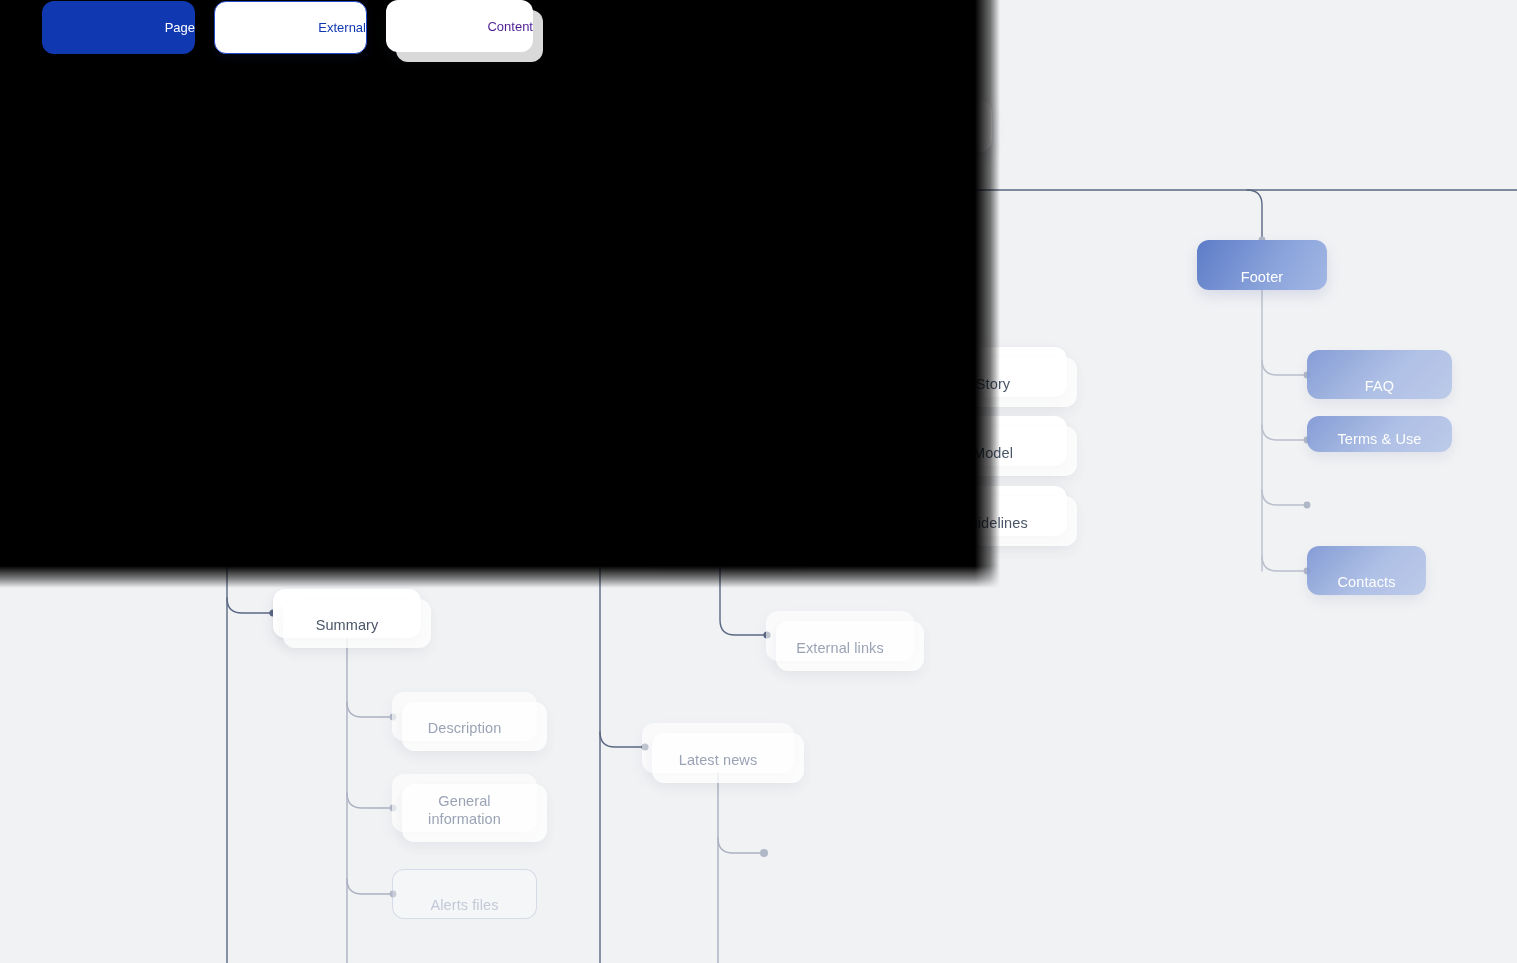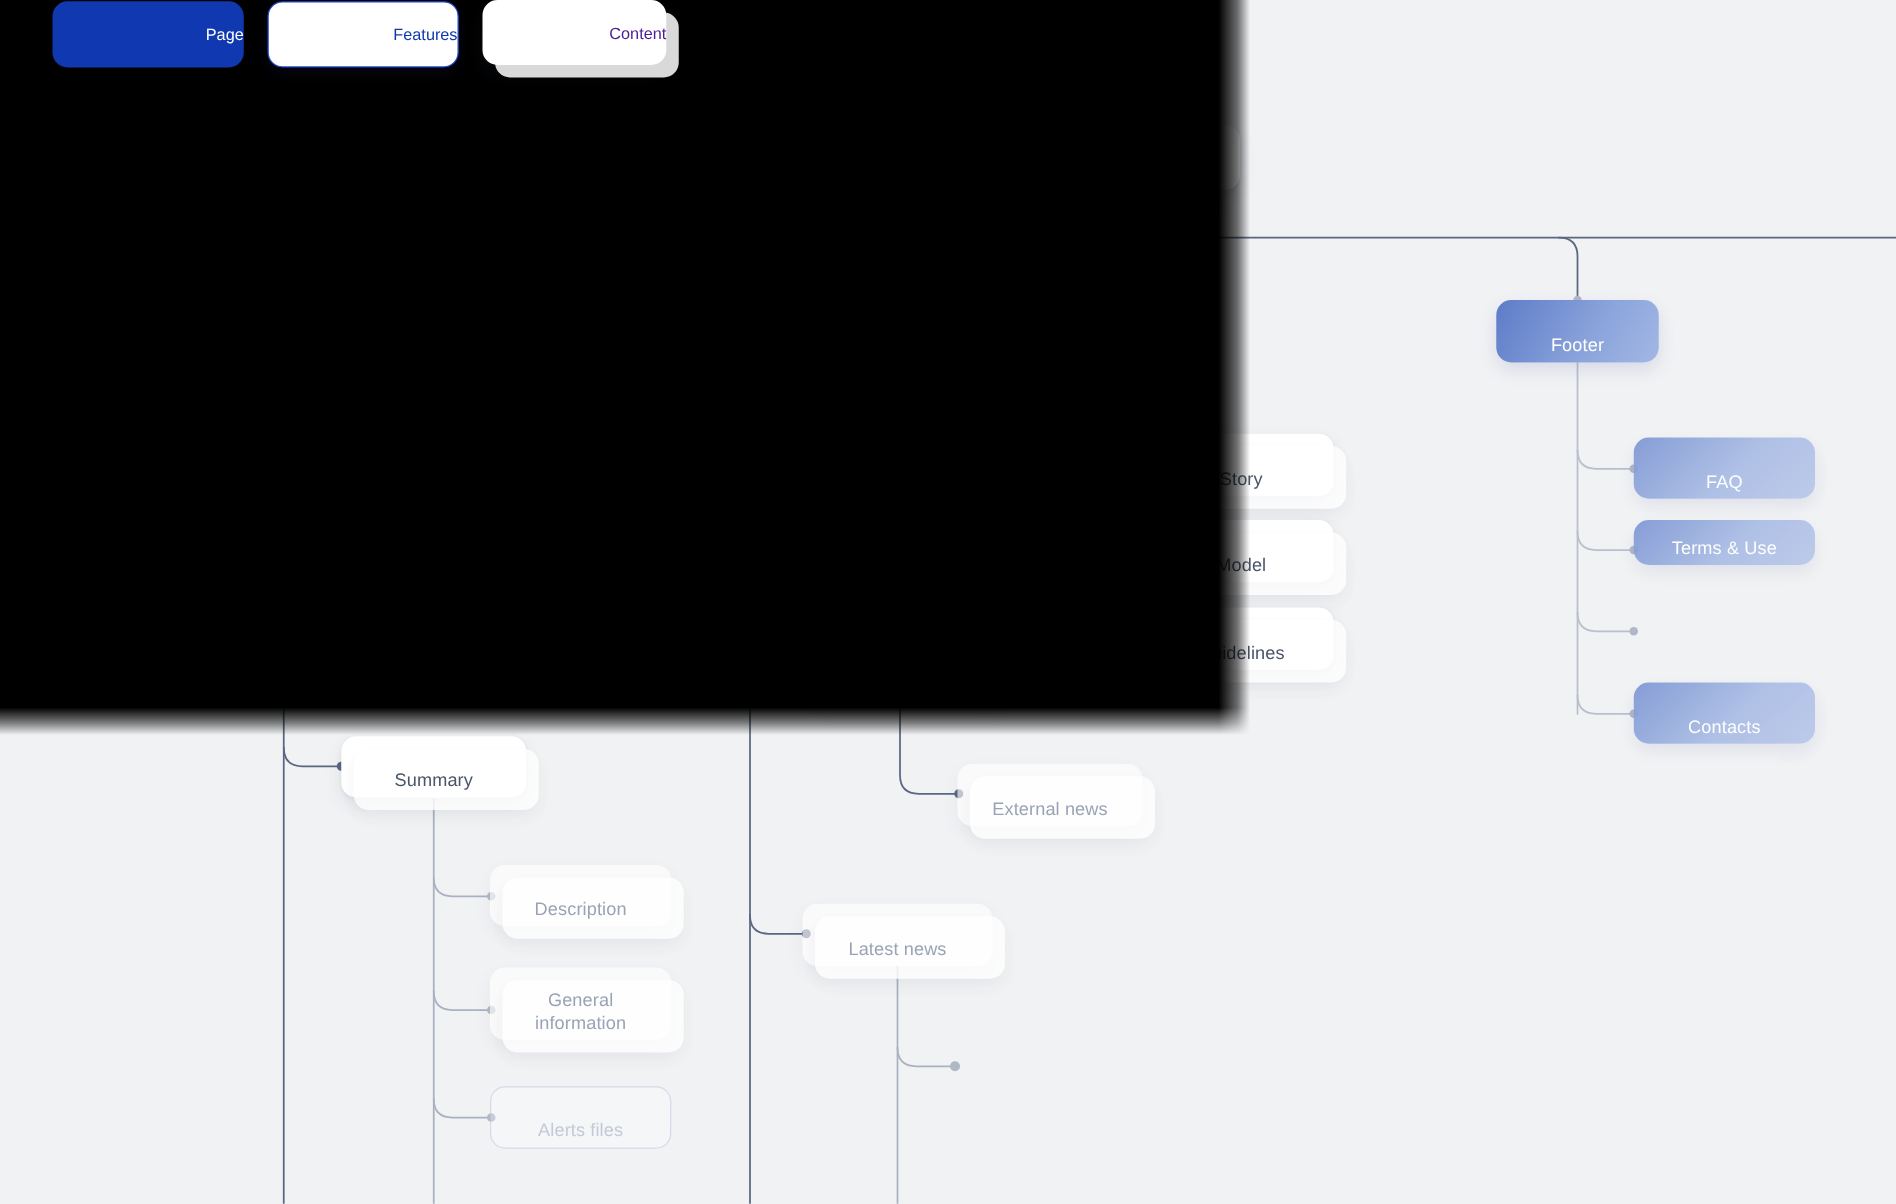--- a/index.html
+++ b/index.html
@@ -231,21 +231,21 @@
 
   <div class="node n-blue-stroked stack" style="left:524px;top:349px;width:152px;height:49px;">
     <span>Articles</span>
   </div>
 
   <div class="node n-white stackw" style="left:642px;top:505px;width:156px;height:50px;">
     <span>Resources</span>
   </div>
 
   <div class="node n-ghost stackw" style="left:766px;top:611px;width:148px;height:50px;">
-    <span>External news</span>
+    <span>External links</span>
   </div>
 
   <div class="node n-ghost stackw" style="left:642px;top:723px;width:152px;height:50px;">
     <span>Latest news</span>
   </div>
 
   <div class="node n-white stackw" style="left:919px;top:347px;width:148px;height:50px;">
     <span>Story</span>
   </div>
 
@@ -259,21 +259,21 @@
 
   <div class="node n-fade" style="left:1307px;top:350px;width:145px;height:49px;">
     <span>FAQ</span>
   </div>
 
   <div class="node n-fade" style="left:1307px;top:416px;width:145px;height:36px;">
     <span>Terms &amp; Use</span>
   </div>
 
 
-  <div class="node n-fade" style="left:1307px;top:546px;width:145px;height:49px;">
+  <div class="node n-fade" style="left:1307px;top:546px;width:119px;height:49px;">
     <span>Contacts</span>
   </div>
 
   <div class="node n-white stackw" style="left:273px;top:589px;width:148px;height:49px;">
     <span>Summary</span>
   </div>
 
   <div class="node n-ghost stackw" style="left:392px;top:692px;width:145px;height:49px;">
     <span>Description</span>
   </div>
@@ -286,20 +286,20 @@
     <span>Alerts files</span>
   </div>
 
   <div id="shade"></div>
 
   <div class="chip chip-solid" style="left:42px;top:1px;width:153px;height:53px;">
     <span>Page</span>
   </div>
 
   <div class="chip chip-outline" style="left:214px;top:1px;width:153px;height:53px;">
-    <span>Features</span>
+    <span>External</span>
   </div>
 
   <div class="chip chip-white" style="left:386px;top:0px;width:147px;height:52px;">
     <span>Content</span>
   </div>
 
 </div>
 
 </body></html>

